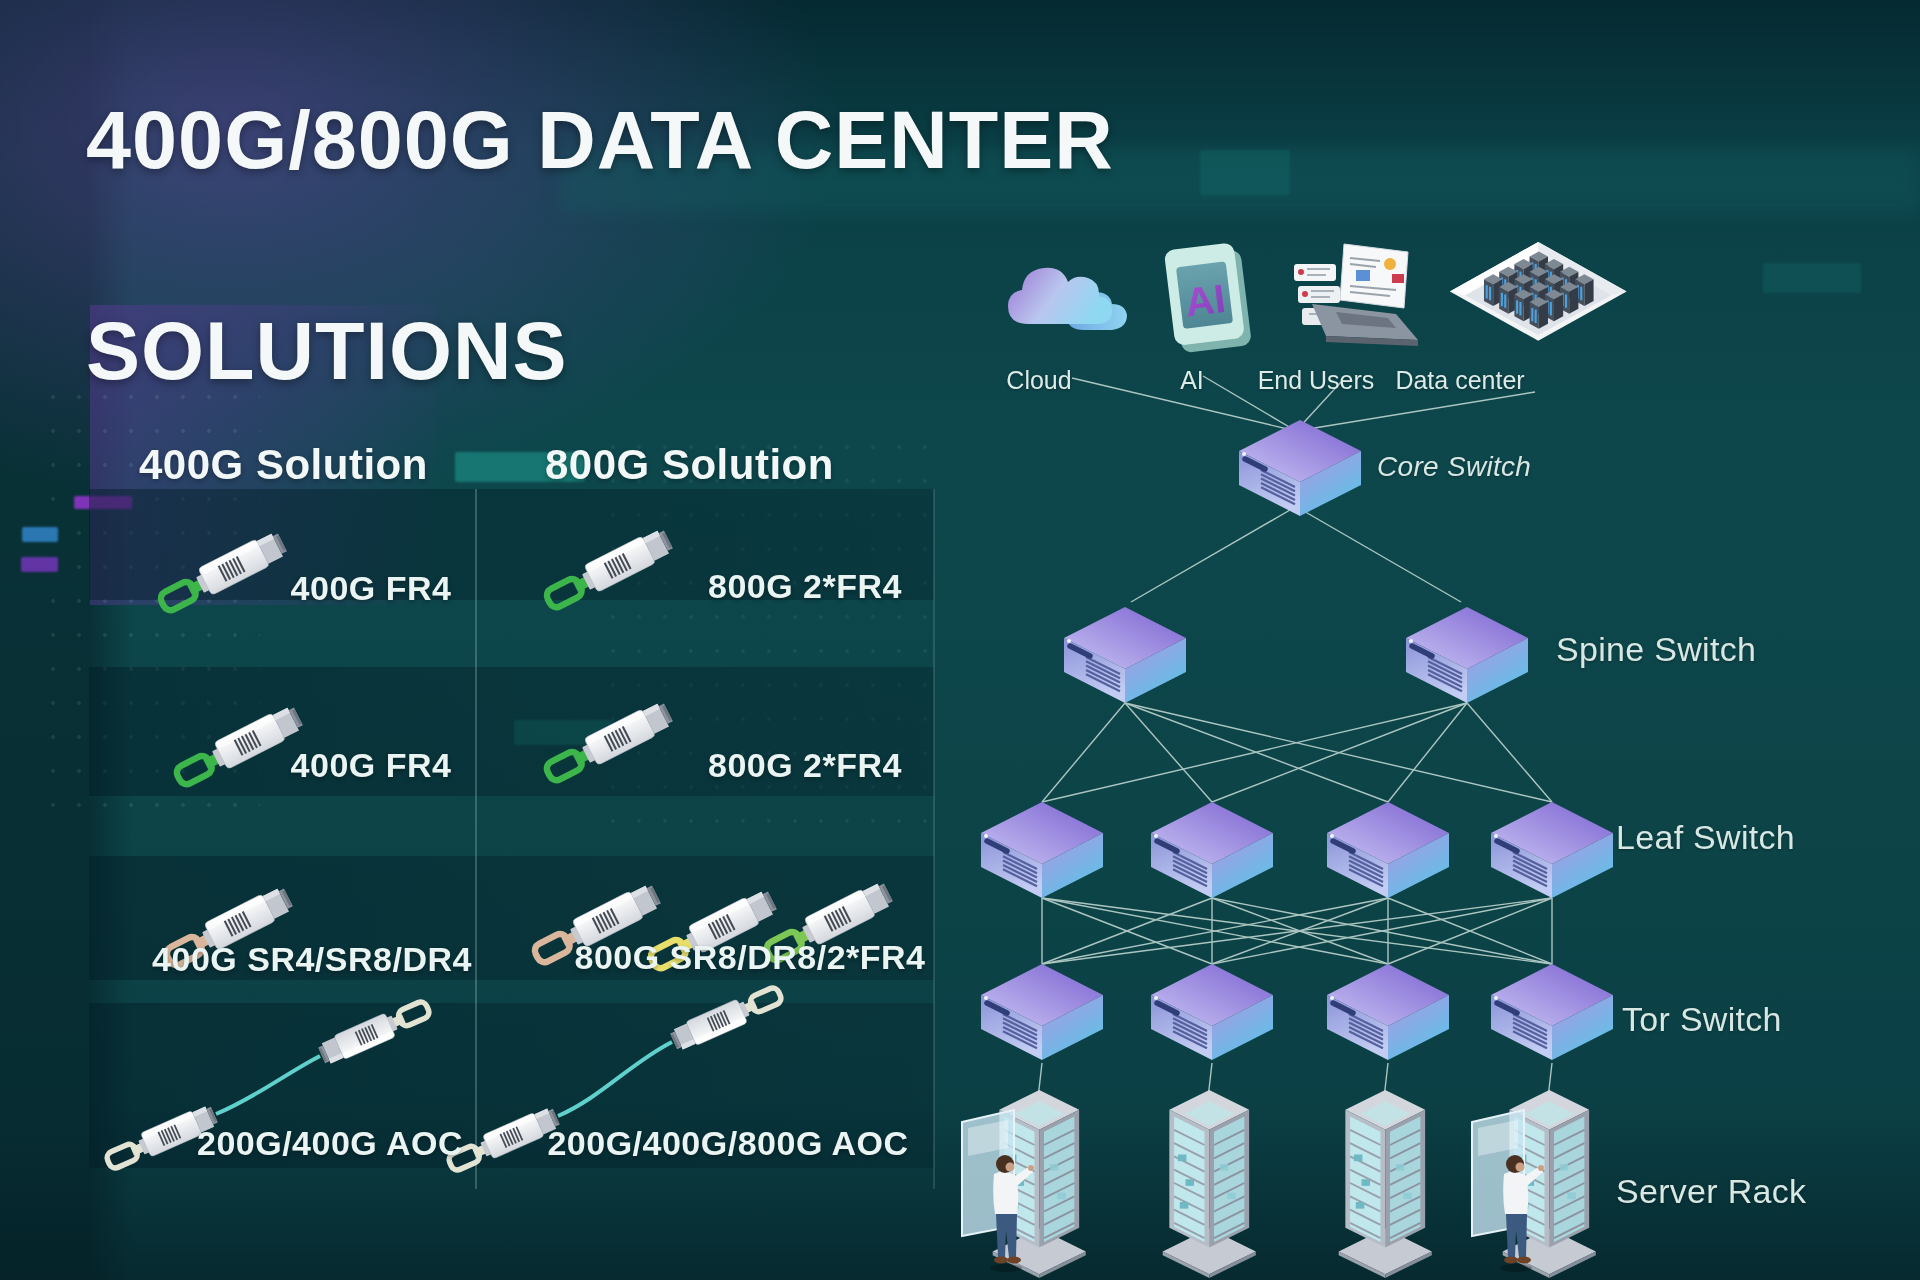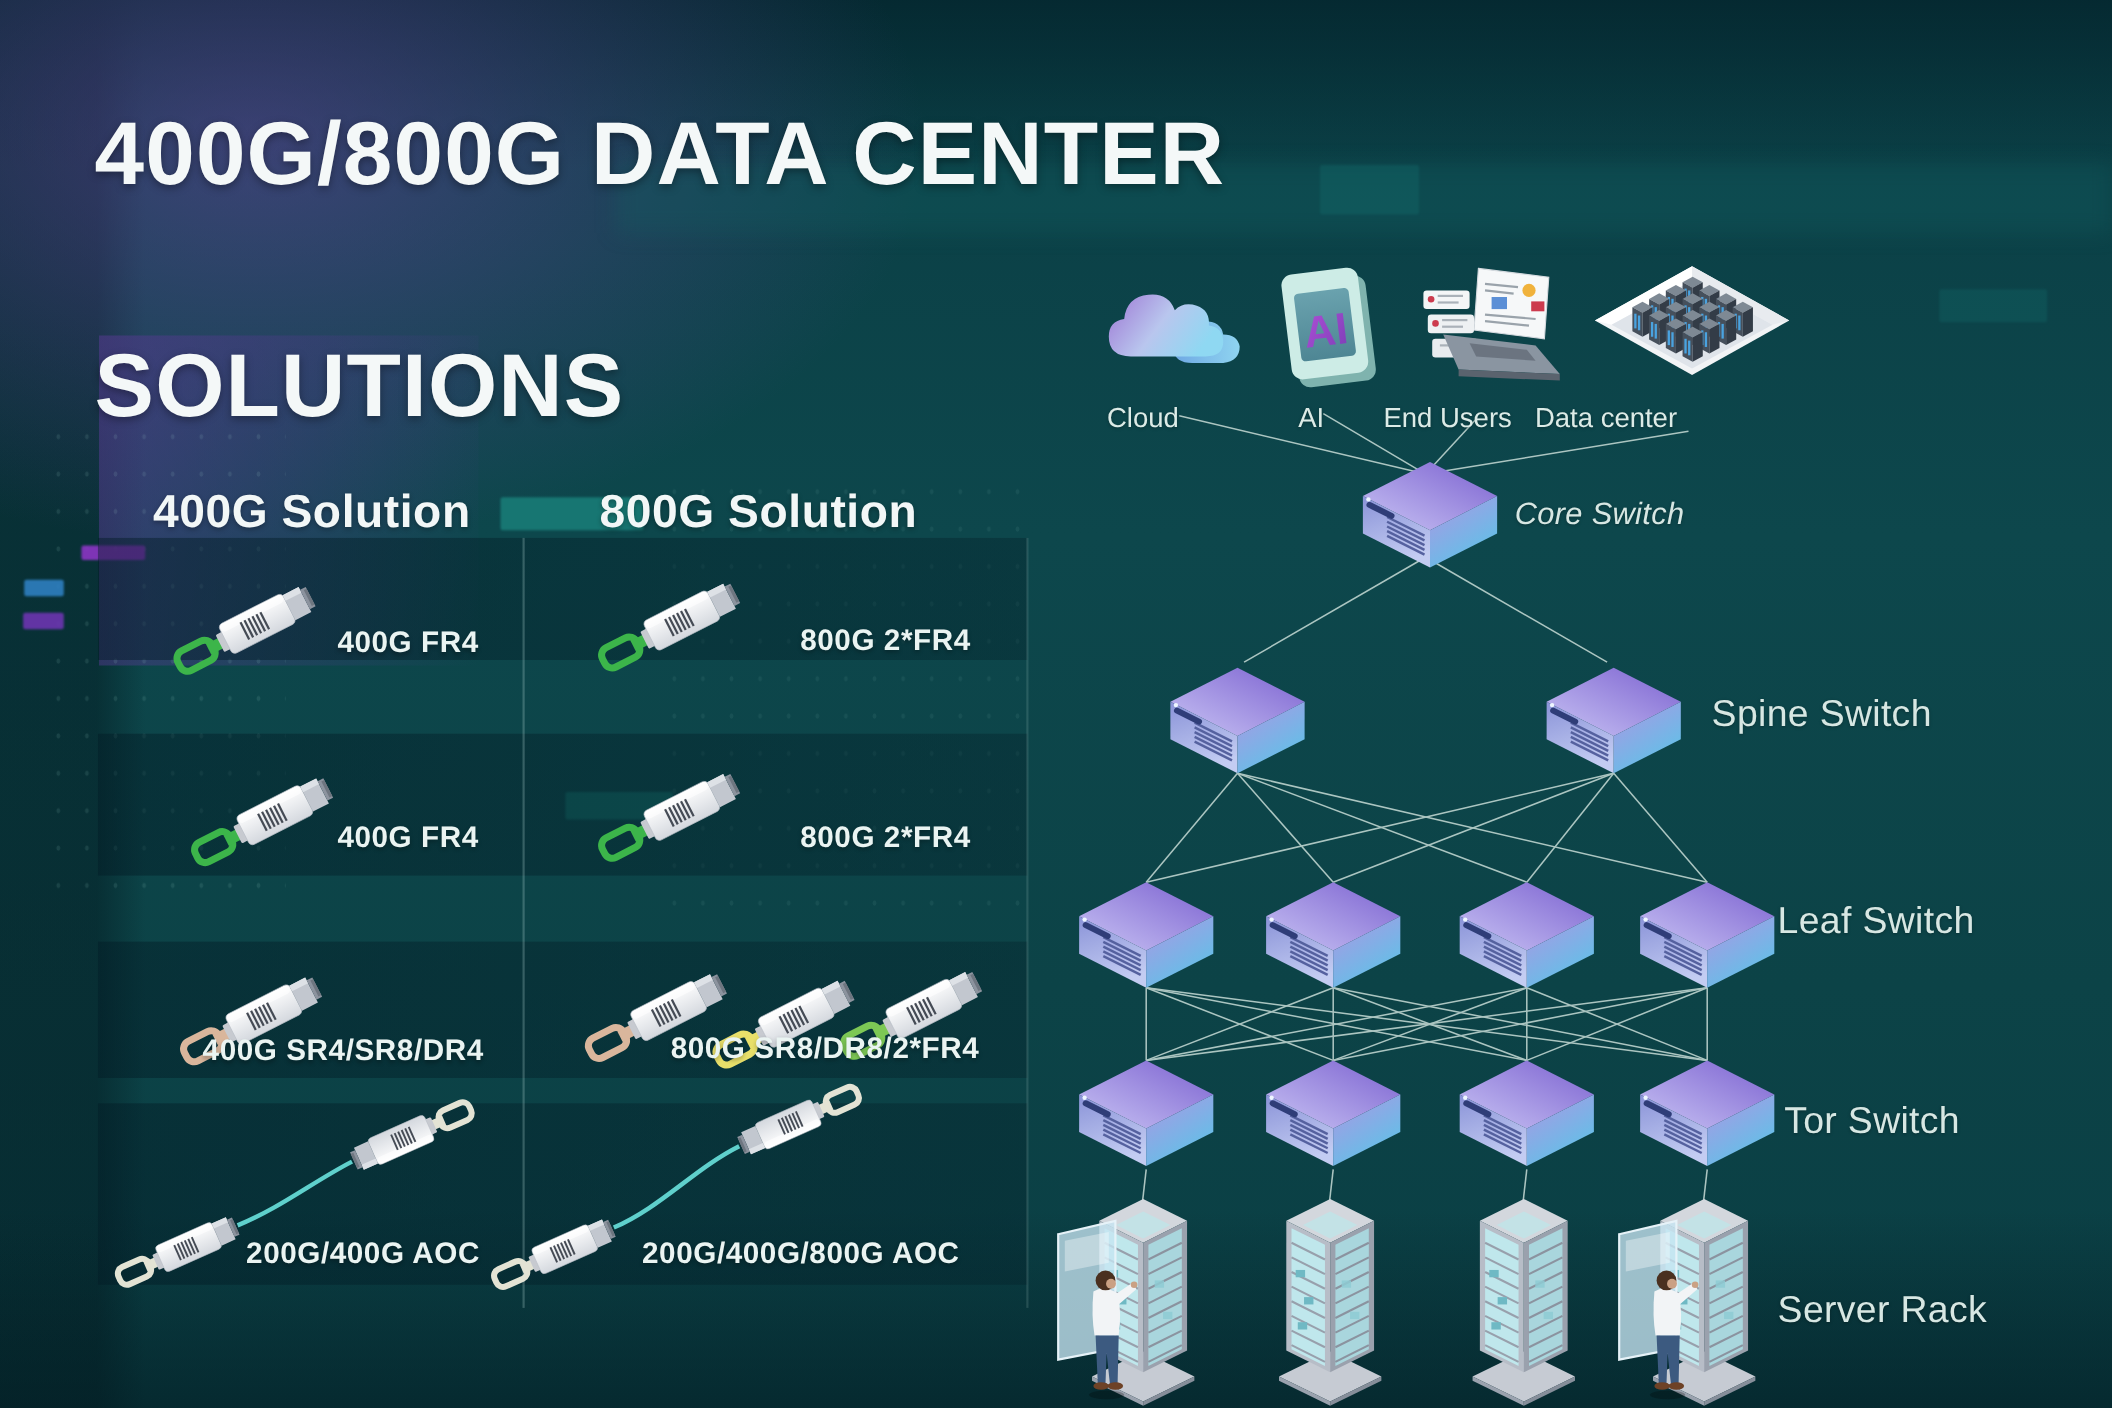--- a/index.html
+++ b/index.html
@@ -25,21 +25,21 @@
   .band { position:absolute; left:89px; width:845px;
     background:linear-gradient(90deg, rgba(2,27,37,0.46), rgba(3,31,40,0.36)); }
   .vdiv { position:absolute; width:1.5px; background:rgba(190,226,219,0.26); }
   .title {
     position:absolute; left:86px; top:72px; color:#f4f8f8; font-weight:bold;
     font-size:81px; line-height:1.30; letter-spacing:1px;
     text-shadow:0 3px 8px rgba(0,0,0,0.35); white-space:pre-line;margin-top:16px;
   }
   .hdr { position:absolute; top:441px; color:#f2f7f7; font-size:42px; font-weight:bold;
     letter-spacing:0.5px; text-shadow:0 2px 5px rgba(0,0,0,0.3);text-align:center; }
-  .row-lbl { position:absolute; transform:translateX(-50%); color:#eaf4f2; font-size:27px;
+  .row-lbl { position:absolute; transform:translateX(-50%); color:#eaf4f2; font-size:34px;
     font-weight:bold; letter-spacing:0.5px; white-space:nowrap; text-shadow:0 2px 4px rgba(0,0,0,0.3); }
   .lyr-lbl { position:absolute; color:#d7e7e3; font-size:34px; letter-spacing:0.3px;
     white-space:nowrap; text-shadow:0 1px 3px rgba(0,0,0,0.3); }
   .src-lbl { position:absolute; transform:translateX(-50%); top:366px; color:#dcebe7;
     font-size:25px; white-space:nowrap; text-shadow:0 1px 3px rgba(0,0,0,0.3); }
   svg.art { position:absolute; left:0; top:0; }
 </style>
 </head>
 <body>
 

